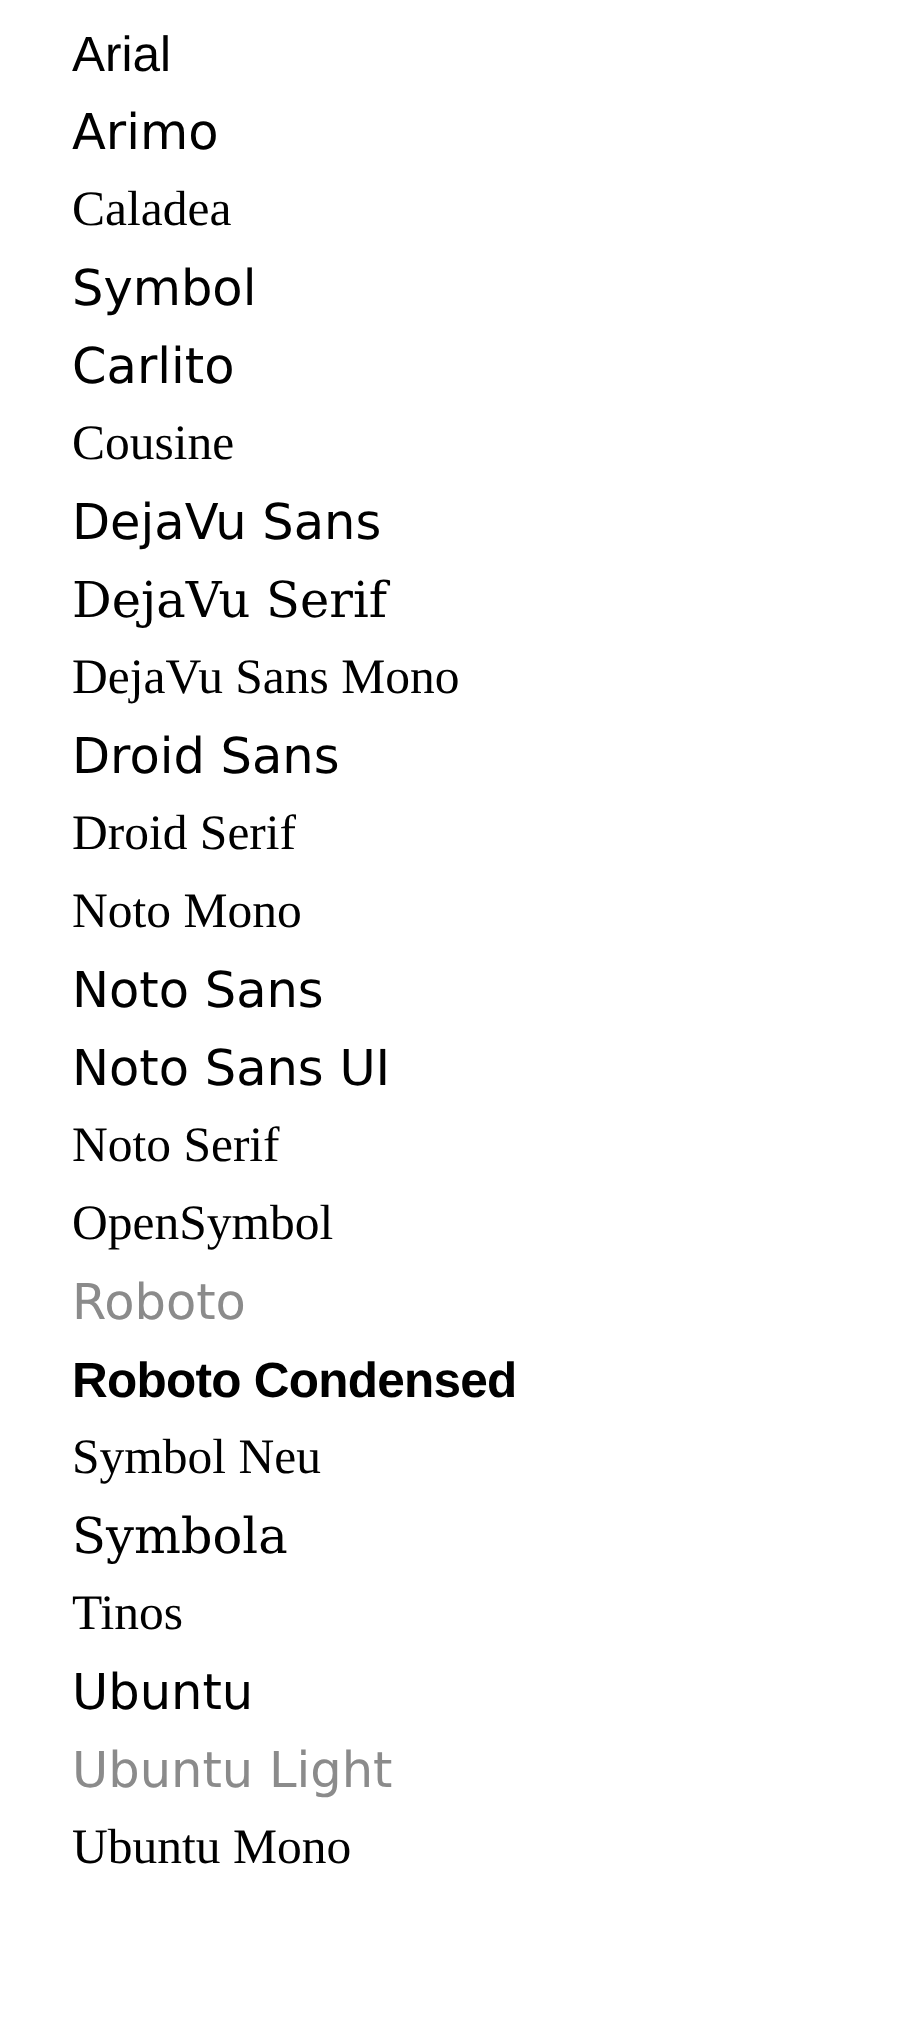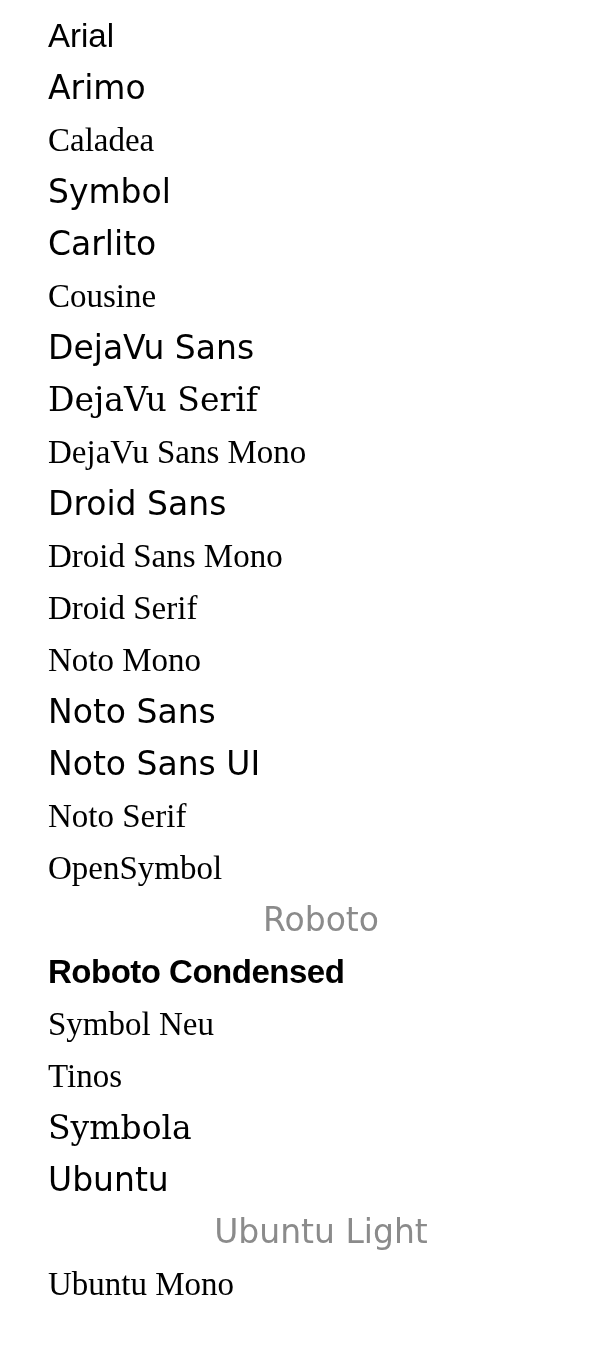--- a/index.html
+++ b/index.html
@@ -26,45 +26,44 @@
     color: #000000;
     white-space: nowrap;
     overflow: hidden;
   }
   
   .f-sans      { font-family: "Liberation Sans", sans-serif; }
   .f-serif     { font-family: "Liberation Serif", serif; }
   .f-dvsans    { font-family: "DejaVu Sans", sans-serif; }
   .f-dvserif   { font-family: "DejaVu Serif", serif; }
   .f-dvmono    { font-family: Liberation Serif, serif; }
-  .f-light     { font-family: "DejaVu Sans", sans-serif; color: #8b8b8b; text-align: center; }
+  .f-light     { font-family: "DejaVu Sans", sans-serif; color: #8b8b8b; }
   .f-cond      { font-family: "Liberation Sans Narrow", "Liberation Sans", sans-serif; font-weight: bold; letter-spacing: -0.5px; }
 </style>
 </head>
 <body>
 
 <ul id="font-list">
     <li class="font-row f-sans">Arial</li>
     <li class="font-row f-dvsans">Arimo</li>
     <li class="font-row f-serif">Caladea</li>
     <li class="font-row f-dvsans">Symbol</li>
     <li class="font-row f-dvsans">Carlito</li>
     <li class="font-row f-dvmono">Cousine</li>
     <li class="font-row f-dvsans">DejaVu Sans</li>
     <li class="font-row f-dvserif">DejaVu Serif</li>
     <li class="font-row f-dvmono">DejaVu Sans Mono</li>
     <li class="font-row f-dvsans">Droid Sans</li>
-    <li class="font-row f-dvmono">Droid Sans Mono</li>
     <li class="font-row f-serif">Droid Serif</li>
     <li class="font-row f-dvmono">Noto Mono</li>
     <li class="font-row f-dvsans">Noto Sans</li>
     <li class="font-row f-dvsans">Noto Sans UI</li>
     <li class="font-row f-serif">Noto Serif</li>
     <li class="font-row f-dvmono">OpenSymbol</li>
     <li class="font-row f-light">Roboto</li>
     <li class="font-row f-cond">Roboto Condensed</li>
     <li class="font-row f-dvmono">Symbol Neu</li>
+    <li class="font-row f-dvserif">Symbola</li>
     <li class="font-row f-serif">Tinos</li>
-    <li class="font-row f-dvserif">Symbola</li>
     <li class="font-row f-dvsans">Ubuntu</li>
     <li class="font-row f-light">Ubuntu Light</li>
     <li class="font-row f-dvmono">Ubuntu Mono</li>
   </ul>
 
 </body></html>

